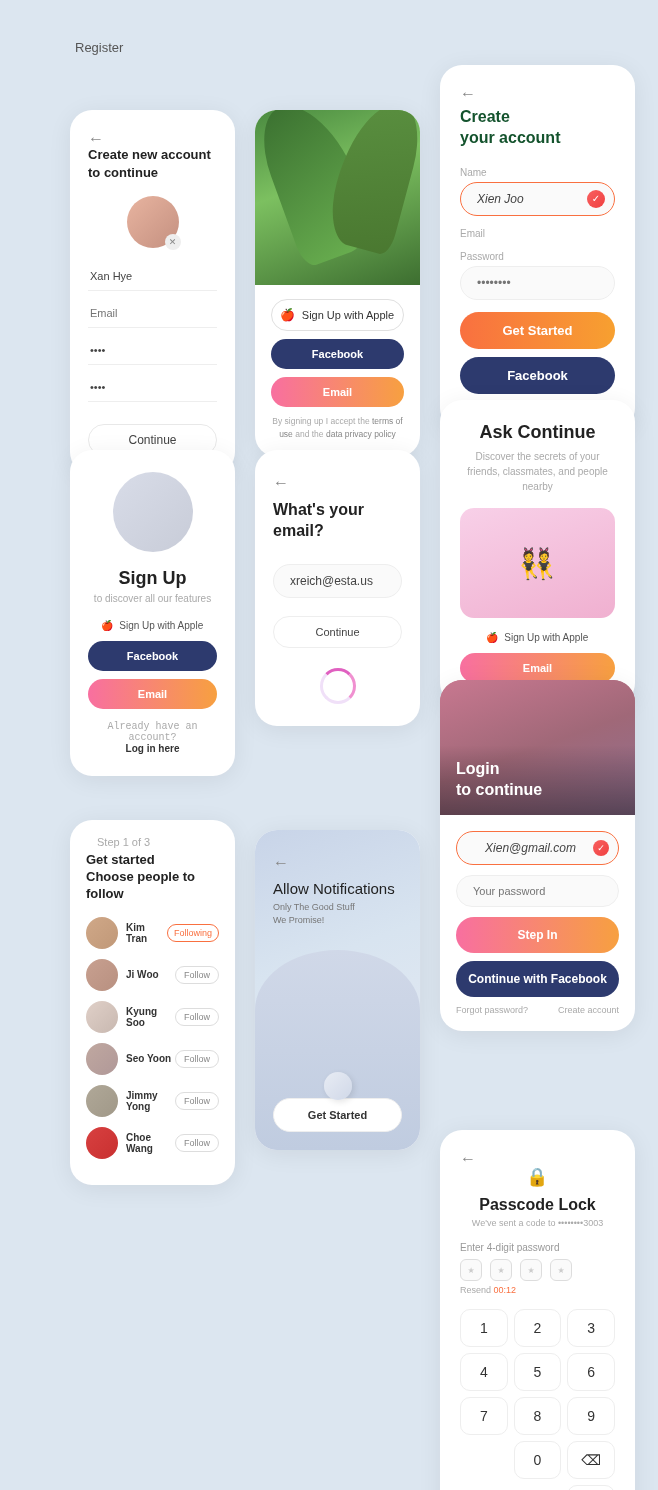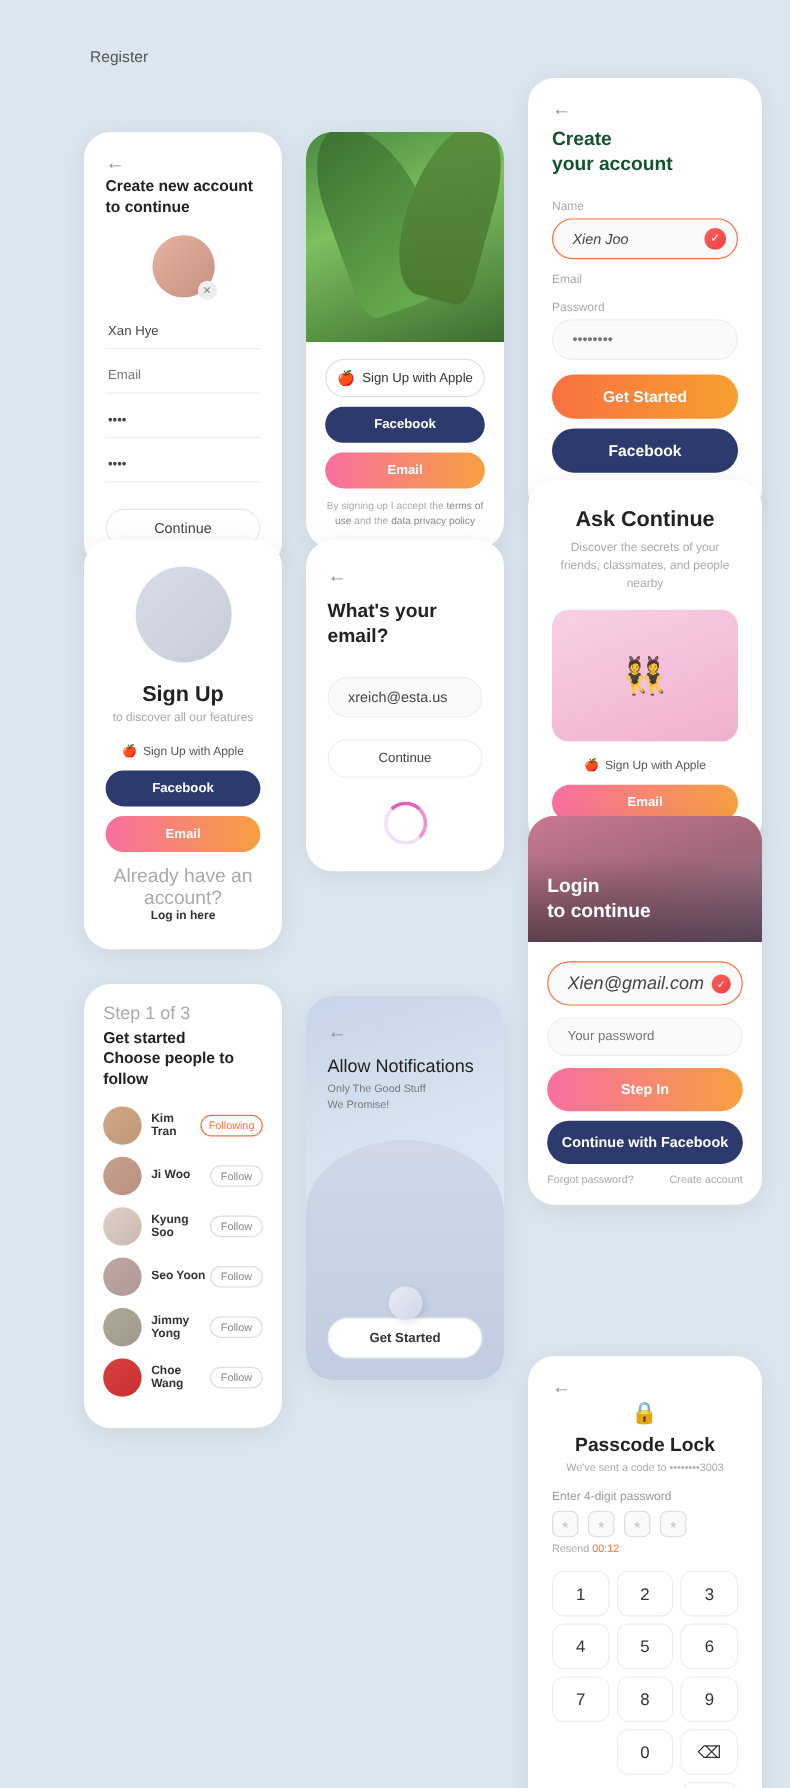--- a/index.html
+++ b/index.html
@@ -318,22 +318,23 @@
       border: none;
       border-radius: 20px;
       padding: 9px 0;
       width: 100%;
       font-size: 11px;
       font-weight: 600;
       cursor: pointer;
       margin-bottom: 12px;
     }
     #card-signup .login-text {
-      font-size: 16px;
-      color: #aaa;
+      font-size: 10px;
+      color: #aaa;
+      font-family: Liberation Mono, monospace;
     }
     #card-signup .login-link {
       font-size: 10px;
       color: #333;
       font-weight: 700;
       cursor: pointer;
     }
 
     
     #card-email {
@@ -419,23 +420,24 @@
     }
 
     
     #card-follow {
       top: 820px;
       left: 70px;
       width: 165px;
       padding: 16px 16px 16px;
     }
     #card-follow .step {
-      font-size: 15px;
+      font-size: 11px;
       color: #aaa;
       margin-bottom: 4px;
+      margin-left: 11px;
     }
     #card-follow .title {
       font-size: 13px;
       font-weight: 800;
       color: #222;
       margin-bottom: 14px;
       line-height: 1.3;
     }
     #card-follow .person-row {
       display: flex;
@@ -544,21 +546,21 @@
     #card-login {
       top: 680px;
       left: 440px;
       width: 195px;
       padding: 0;
       border-radius: 22px;
       overflow: hidden;
     }
     #card-login .hero {
       width: 100%;
-      height: 105px;
+      height: 135px;
       background: linear-gradient(160deg, #c07080 0%, #a06070 50%, #906880 100%);
       position: relative;
       overflow: hidden;
     }
     #card-login .hero-overlay {
       position: absolute;
       bottom: 0; left: 0; right: 0;
       padding: 14px 16px;
       background: linear-gradient(0deg, rgba(0,0,0,0.4) 0%, transparent 100%);
     }
@@ -834,21 +836,21 @@
 
 <div class="card" id="card-login">
   <div class="hero">
     <div style="position:absolute;inset:0;background:linear-gradient(160deg,#c87890 0%,#a06878 50%,#907090 100%);"></div>
     <div class="hero-overlay">
       <div class="hero-title">Login<br>to continue</div>
     </div>
   </div>
   <div class="form-area">
     <div class="field-row" style="position:relative;">
-      <input class="field-box active" type="email" value="Xien@gmail.com" style="padding-right: 30px; font-size: 15px;">
+      <input class="field-box active" type="email" value="Xien@gmail.com" style="padding-right: 30px; font-size: 12px; text-align: center;">
       <div class="check-icon">✓</div>
     </div>
     <div class="field-row">
       <input class="field-box" type="password" placeholder="Your password" style="font-size: 11px;">
     </div>
     <button class="btn-pink" style="margin-bottom:8px;font-size:12px;">Step In</button>
     <button class="btn-dark-blue" style="font-size:12px;">Continue with Facebook</button>
     <div class="bottom-links">
       <span class="link-text">Forgot password?</span>
       <span class="link-text">Create account</span>

